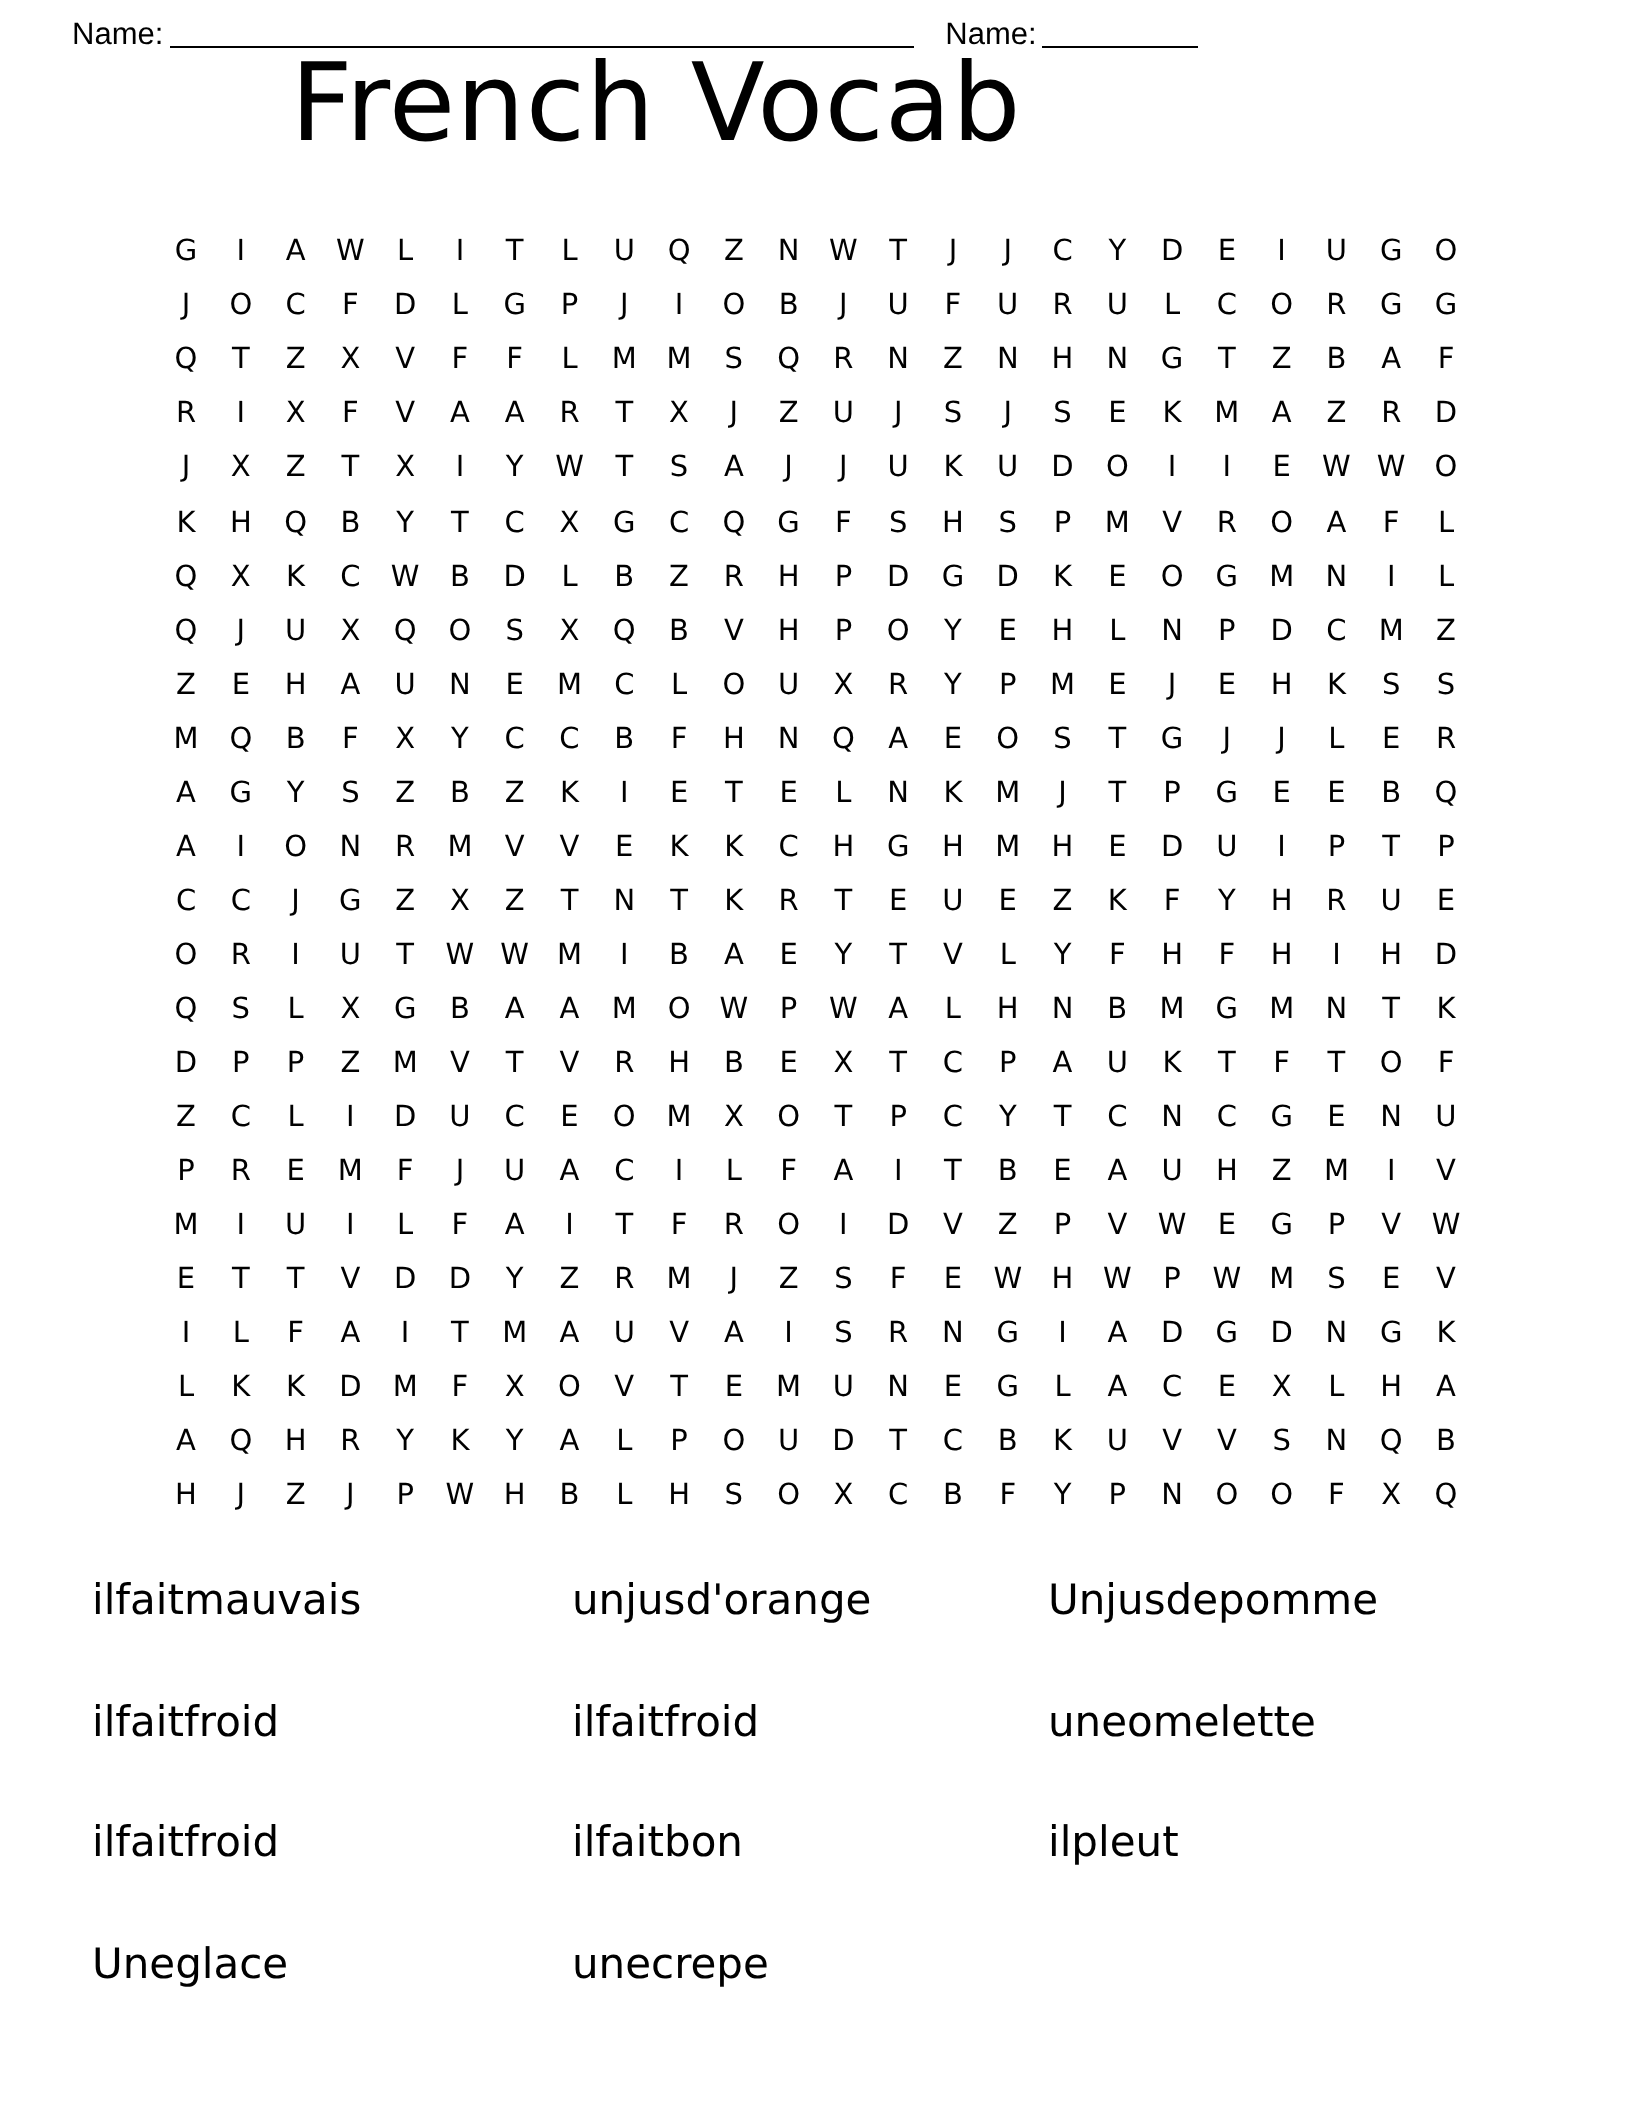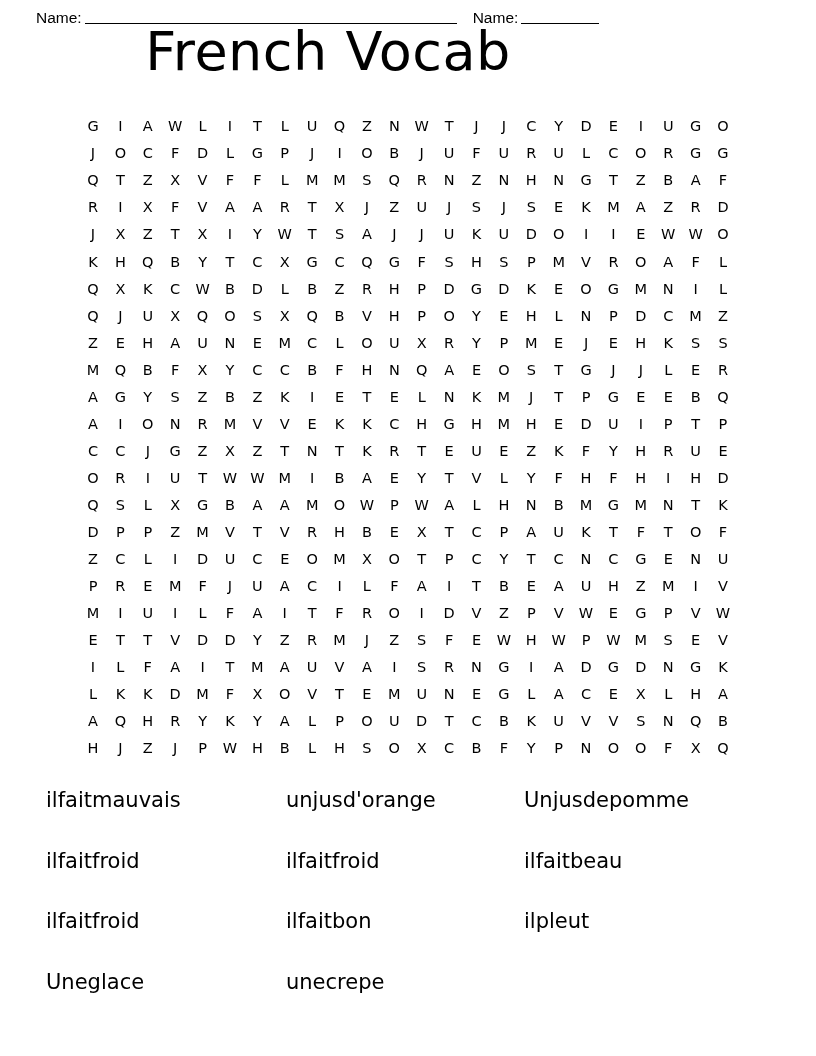--- a/index.html
+++ b/index.html
@@ -738,20 +738,20 @@
       </tbody>
   </table>
 </div>
 
 <div class="word-list">
     <div class="word-item">ilfaitmauvais</div>
     <div class="word-item">unjusd'orange</div>
     <div class="word-item">Unjusdepomme</div>
     <div class="word-item">ilfaitfroid</div>
     <div class="word-item">ilfaitfroid</div>
-    <div class="word-item">ilfaitbeau</div>
+    <div class="word-item">uneomelette</div>
     <div class="word-item">ilfaitfroid</div>
     <div class="word-item">ilfaitbon</div>
     <div class="word-item">ilpleut</div>
     <div class="word-item">Uneglace</div>
     <div class="word-item">unecrepe</div>
     <div class="word-item empty"></div>
   </div>
 
 </body></html>

